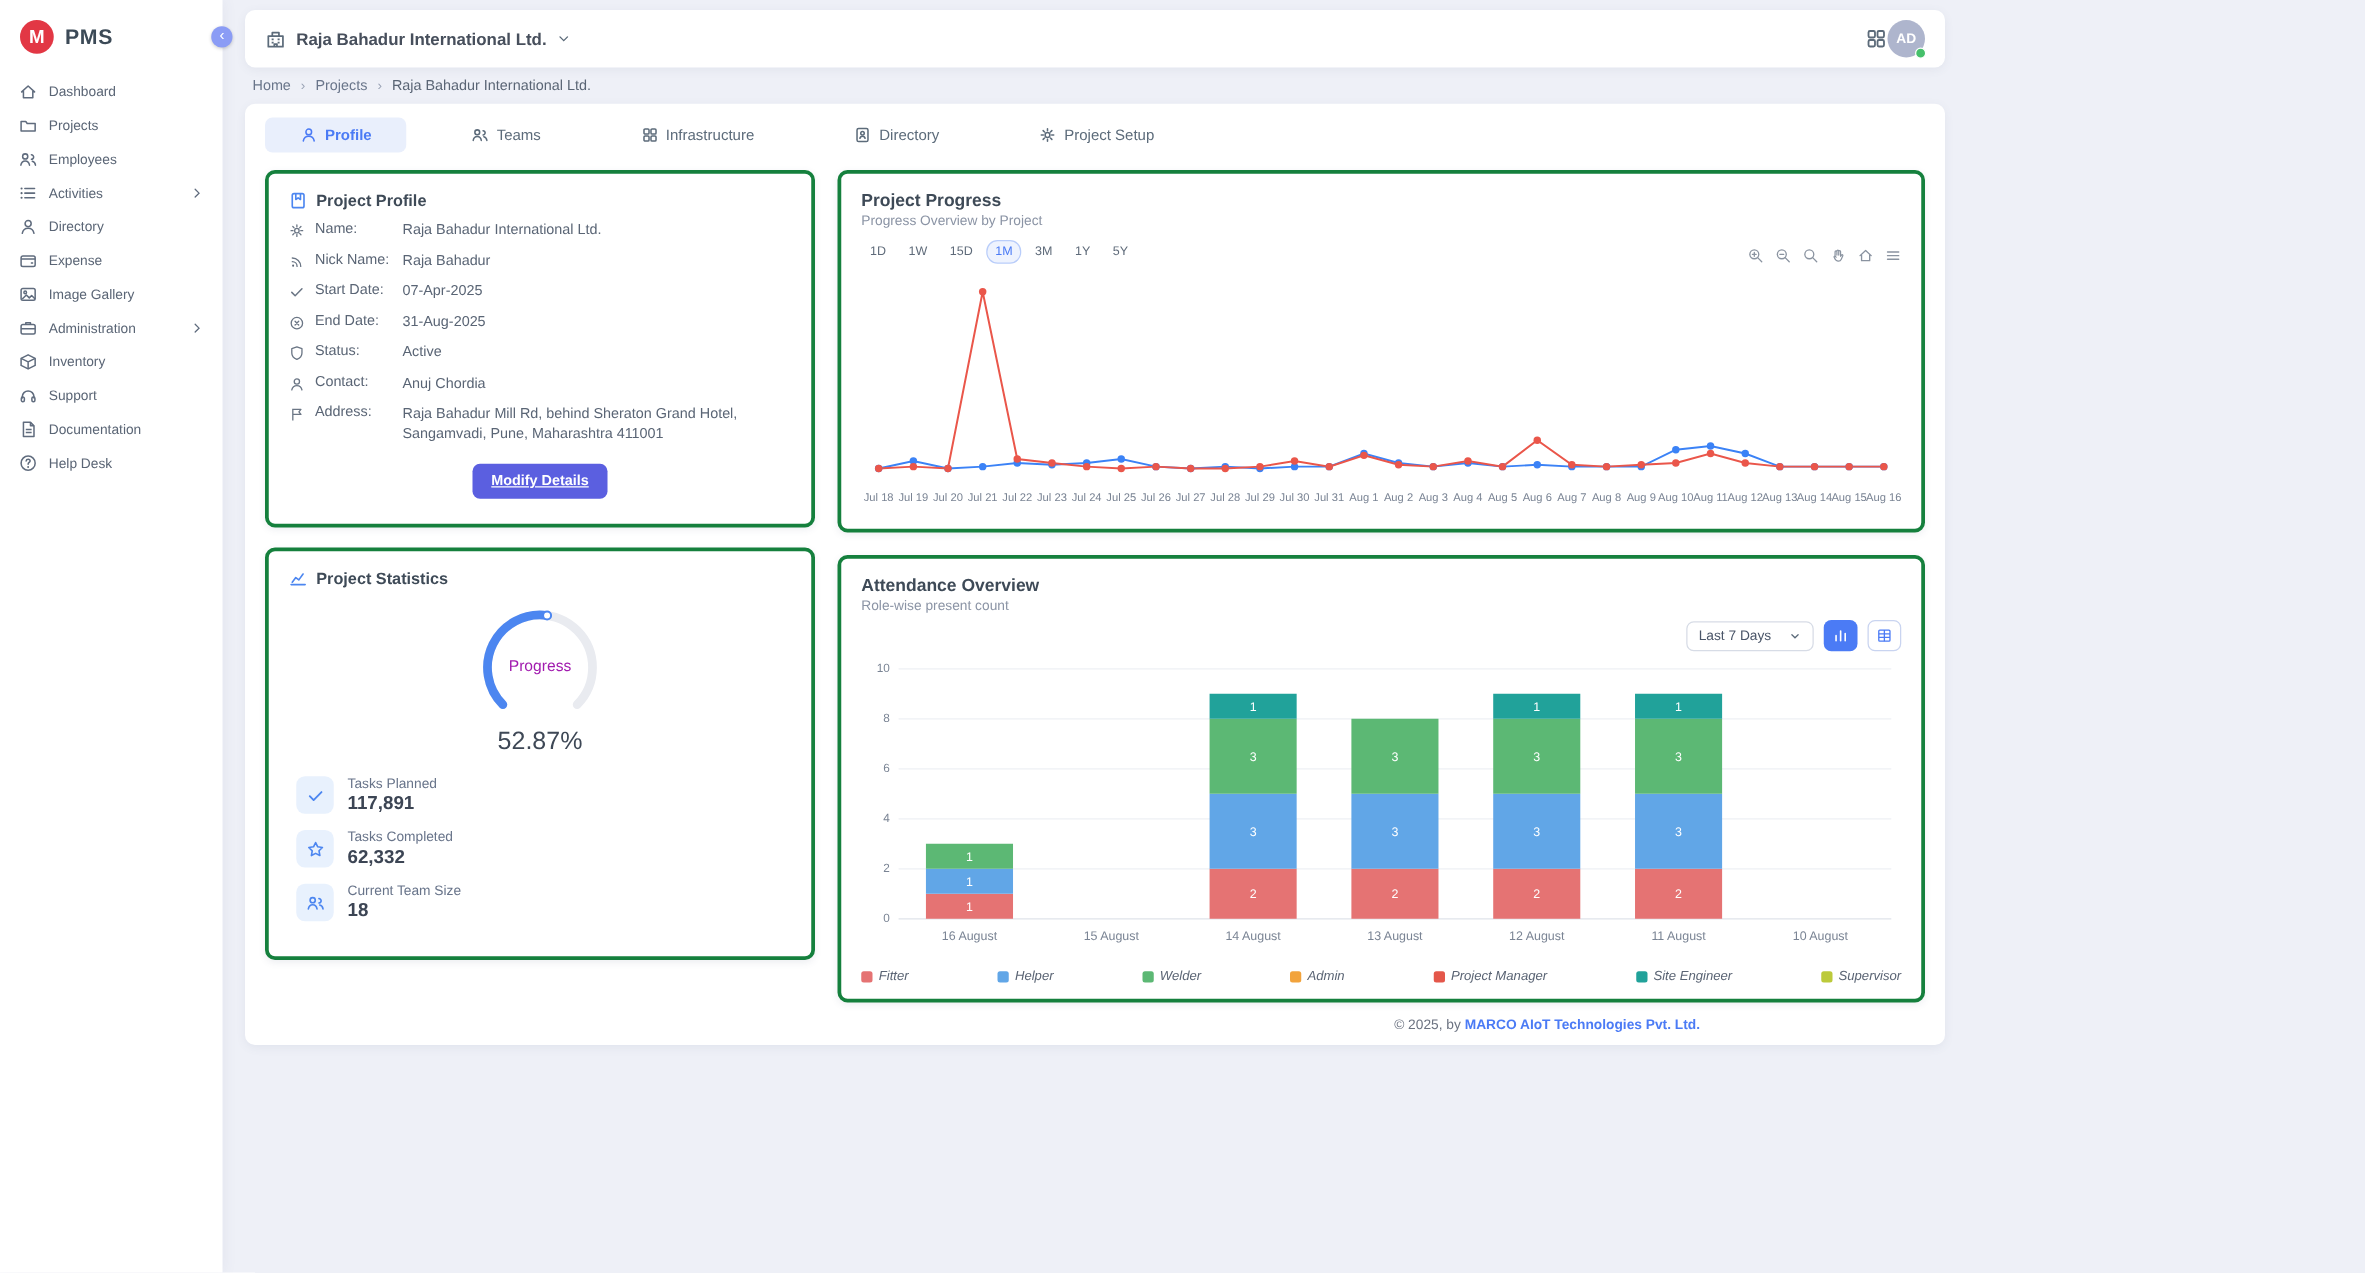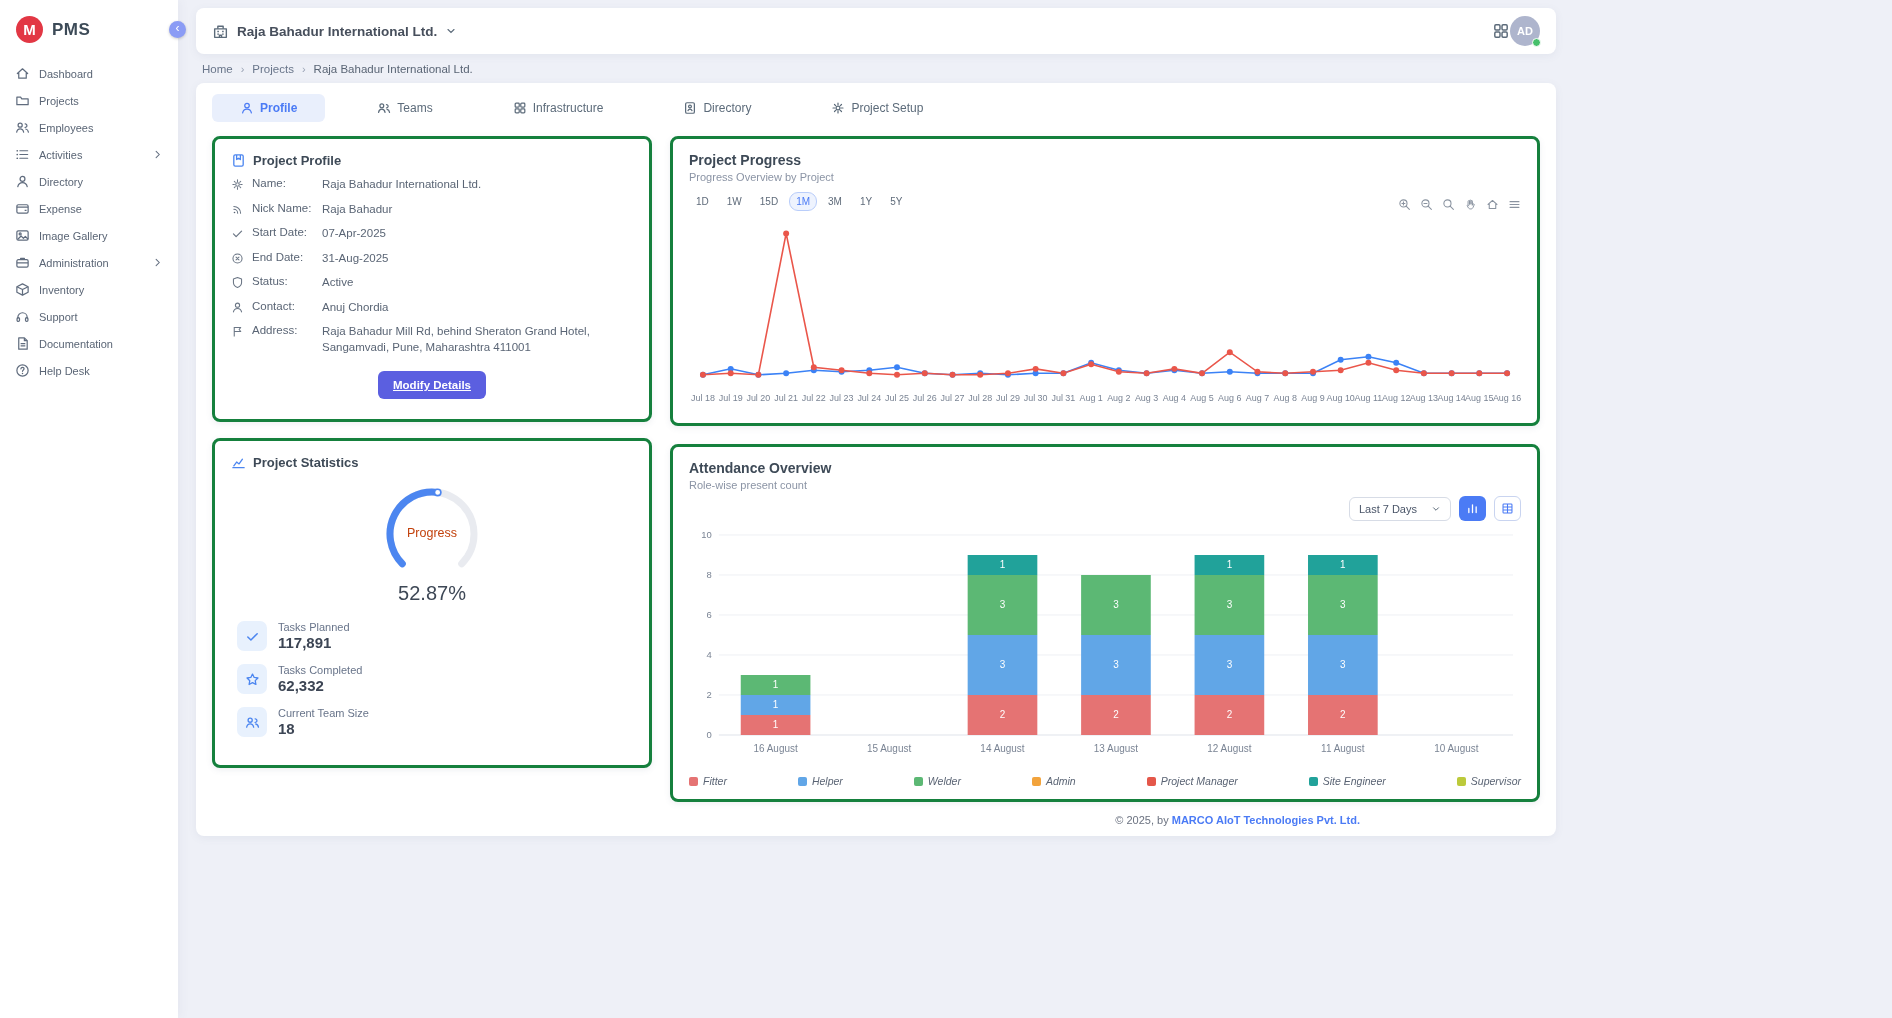--- a/index.html
+++ b/index.html
@@ -68,21 +68,21 @@
   .pf-field svg { stroke:#6b7685; margin-top:1px; }
   .pf-label { width:62px; flex:none; }
   .pf-value { flex:1; line-height:1.35; }
   .modify-btn { display:block; margin:16px auto 4px; background:var(--button,#5b5fe0); color:#fff; border:none;
                 font-size:11.5px; font-weight:bold; padding:8px 15px; border-radius:6px; cursor:pointer;
                 font-family:inherit;text-decoration:underline; }
 
   
   .stats-card { padding:14px 16px 16px; height:330px; }
   .gauge-wrap { position:relative; width:116px; margin:16px auto 0; }
-  .gauge-label { position:absolute; left:0; right:0; top:40px; text-align:center; font-size:12.5px; color:#c2410c; }
+  .gauge-label { position:absolute; left:0; right:0; top:40px; text-align:center; font-size:12.5px; color:#a21caf; }
   .gauge-value { text-align:center; font-size:20px; color:#3e4856; margin-top:4px; }
   .stat-row { display:flex; align-items:center; gap:11px; margin-top:13px; padding-left:6px; }
   .stat-tile { width:30px; height:30px; border-radius:7px; background:#e8f1fd; display:flex; align-items:center; justify-content:center; }
   .stat-tile svg { stroke:#4c86f0; }
   .stat-label { font-size:11px; color:#68748a; }
   .stat-value { font-size:15px; font-weight:bold; color:#3c4554; margin-top:1px; }
   .stats-list { margin-top:16px; }
 
   
   .progress-card, .attendance-card { padding:13px 16px 10px; }

